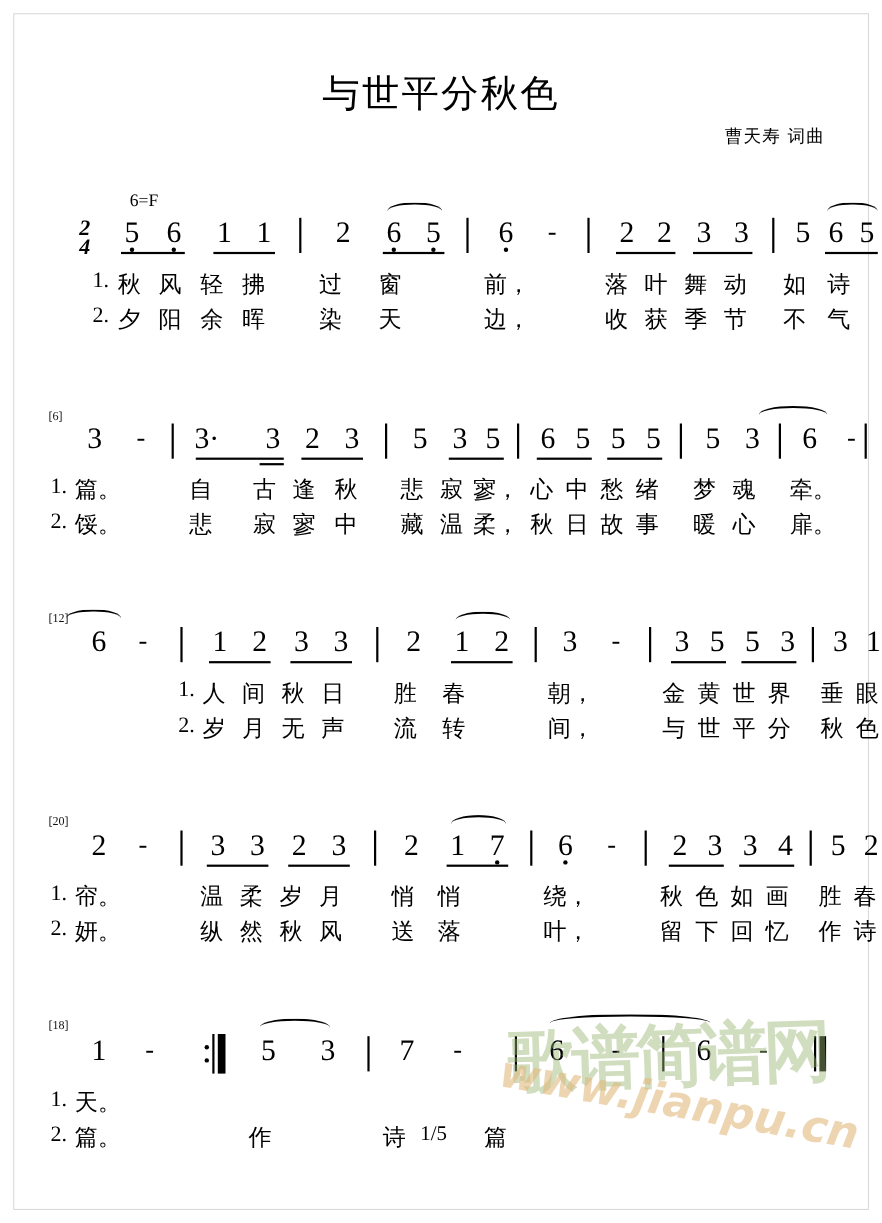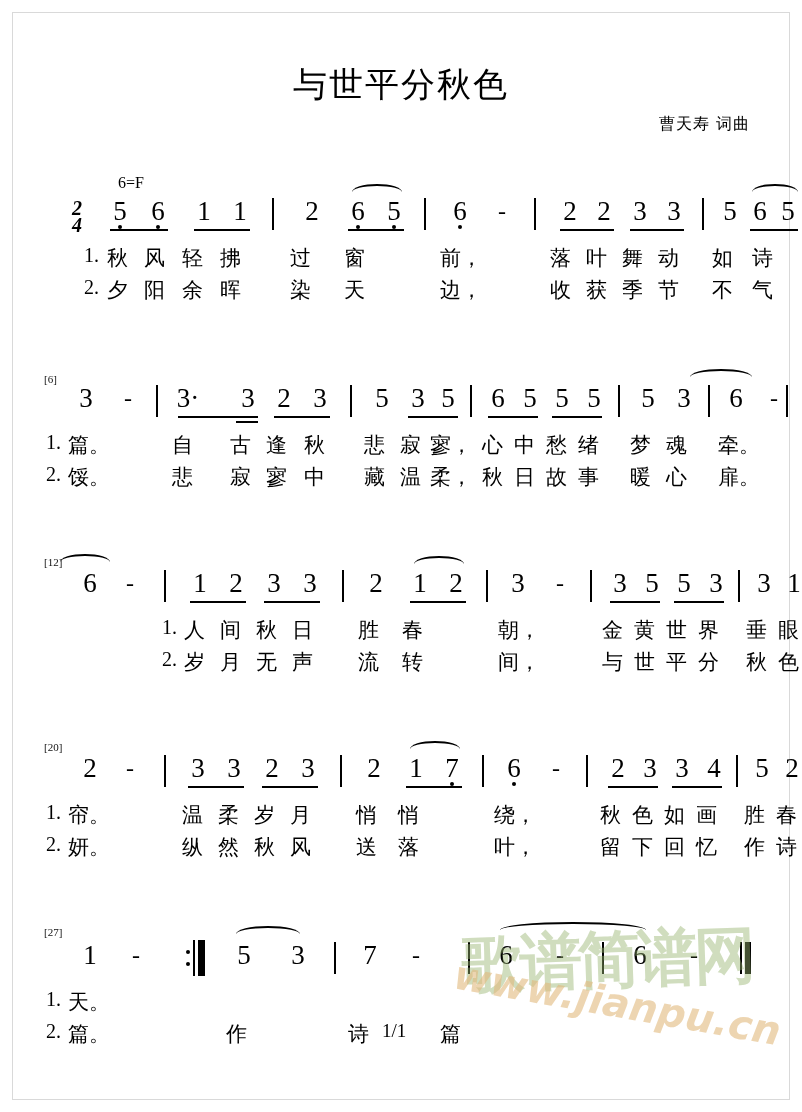--- a/index.html
+++ b/index.html
@@ -464,21 +464,21 @@
       <span class="ly" style="left:600px;">留</span>
       <span class="ly" style="left:632px;">下</span>
       <span class="ly" style="left:664px;">回</span>
       <span class="ly" style="left:696px;">忆</span>
       <span class="ly" style="left:744px;">作</span>
       <span class="ly" style="left:776px;">诗</span>
     </div>
   </div>
 
   <div class="system" style="top:940px;">
-    <div class="meas-label" style="left:44px;top:-14px;">[27]</div>
+    <div class="meas-label" style="left:44px;top:-14px;">[18]</div>
 
     <div class="notes">
       <div class="n" style="left:78px;">1</div>
       <div class="n dash" style="left:124px;">-</div>
 
       <div class="repeat-bar" style="left:190px;top:0px;">
         <span class="dot d1"></span>
         <span class="dot d2"></span>
         <span class="thin"></span>
         <span class="thick"></span>
@@ -512,21 +512,21 @@
 
     <div class="lyric-row" style="top:48px;">
       <span class="verse-num" style="left:46px;">1.</span>
       <span class="ly" style="left:68px;">天。</span>
     </div>
     <div class="lyric-row" style="top:80px;">
       <span class="verse-num" style="left:46px;">2.</span>
       <span class="ly" style="left:68px;">篇。</span>
       <span class="ly" style="left:226px;">作</span>
       <span class="ly" style="left:348px;">诗</span>
-      <span class="ly" style="left:382px;font-family:'Liberation Serif',serif;font-size:19px;">1/1</span>
+      <span class="ly" style="left:382px;font-family:'Liberation Serif',serif;font-size:19px;">1/5</span>
       <span class="ly" style="left:440px;">篇</span>
     </div>
   </div>
 
   <div class="watermark">
     <div class="wm-cn">歌谱简谱网</div>
     <div class="wm-url">www.jianpu.cn</div>
   </div>
 </div>
 

